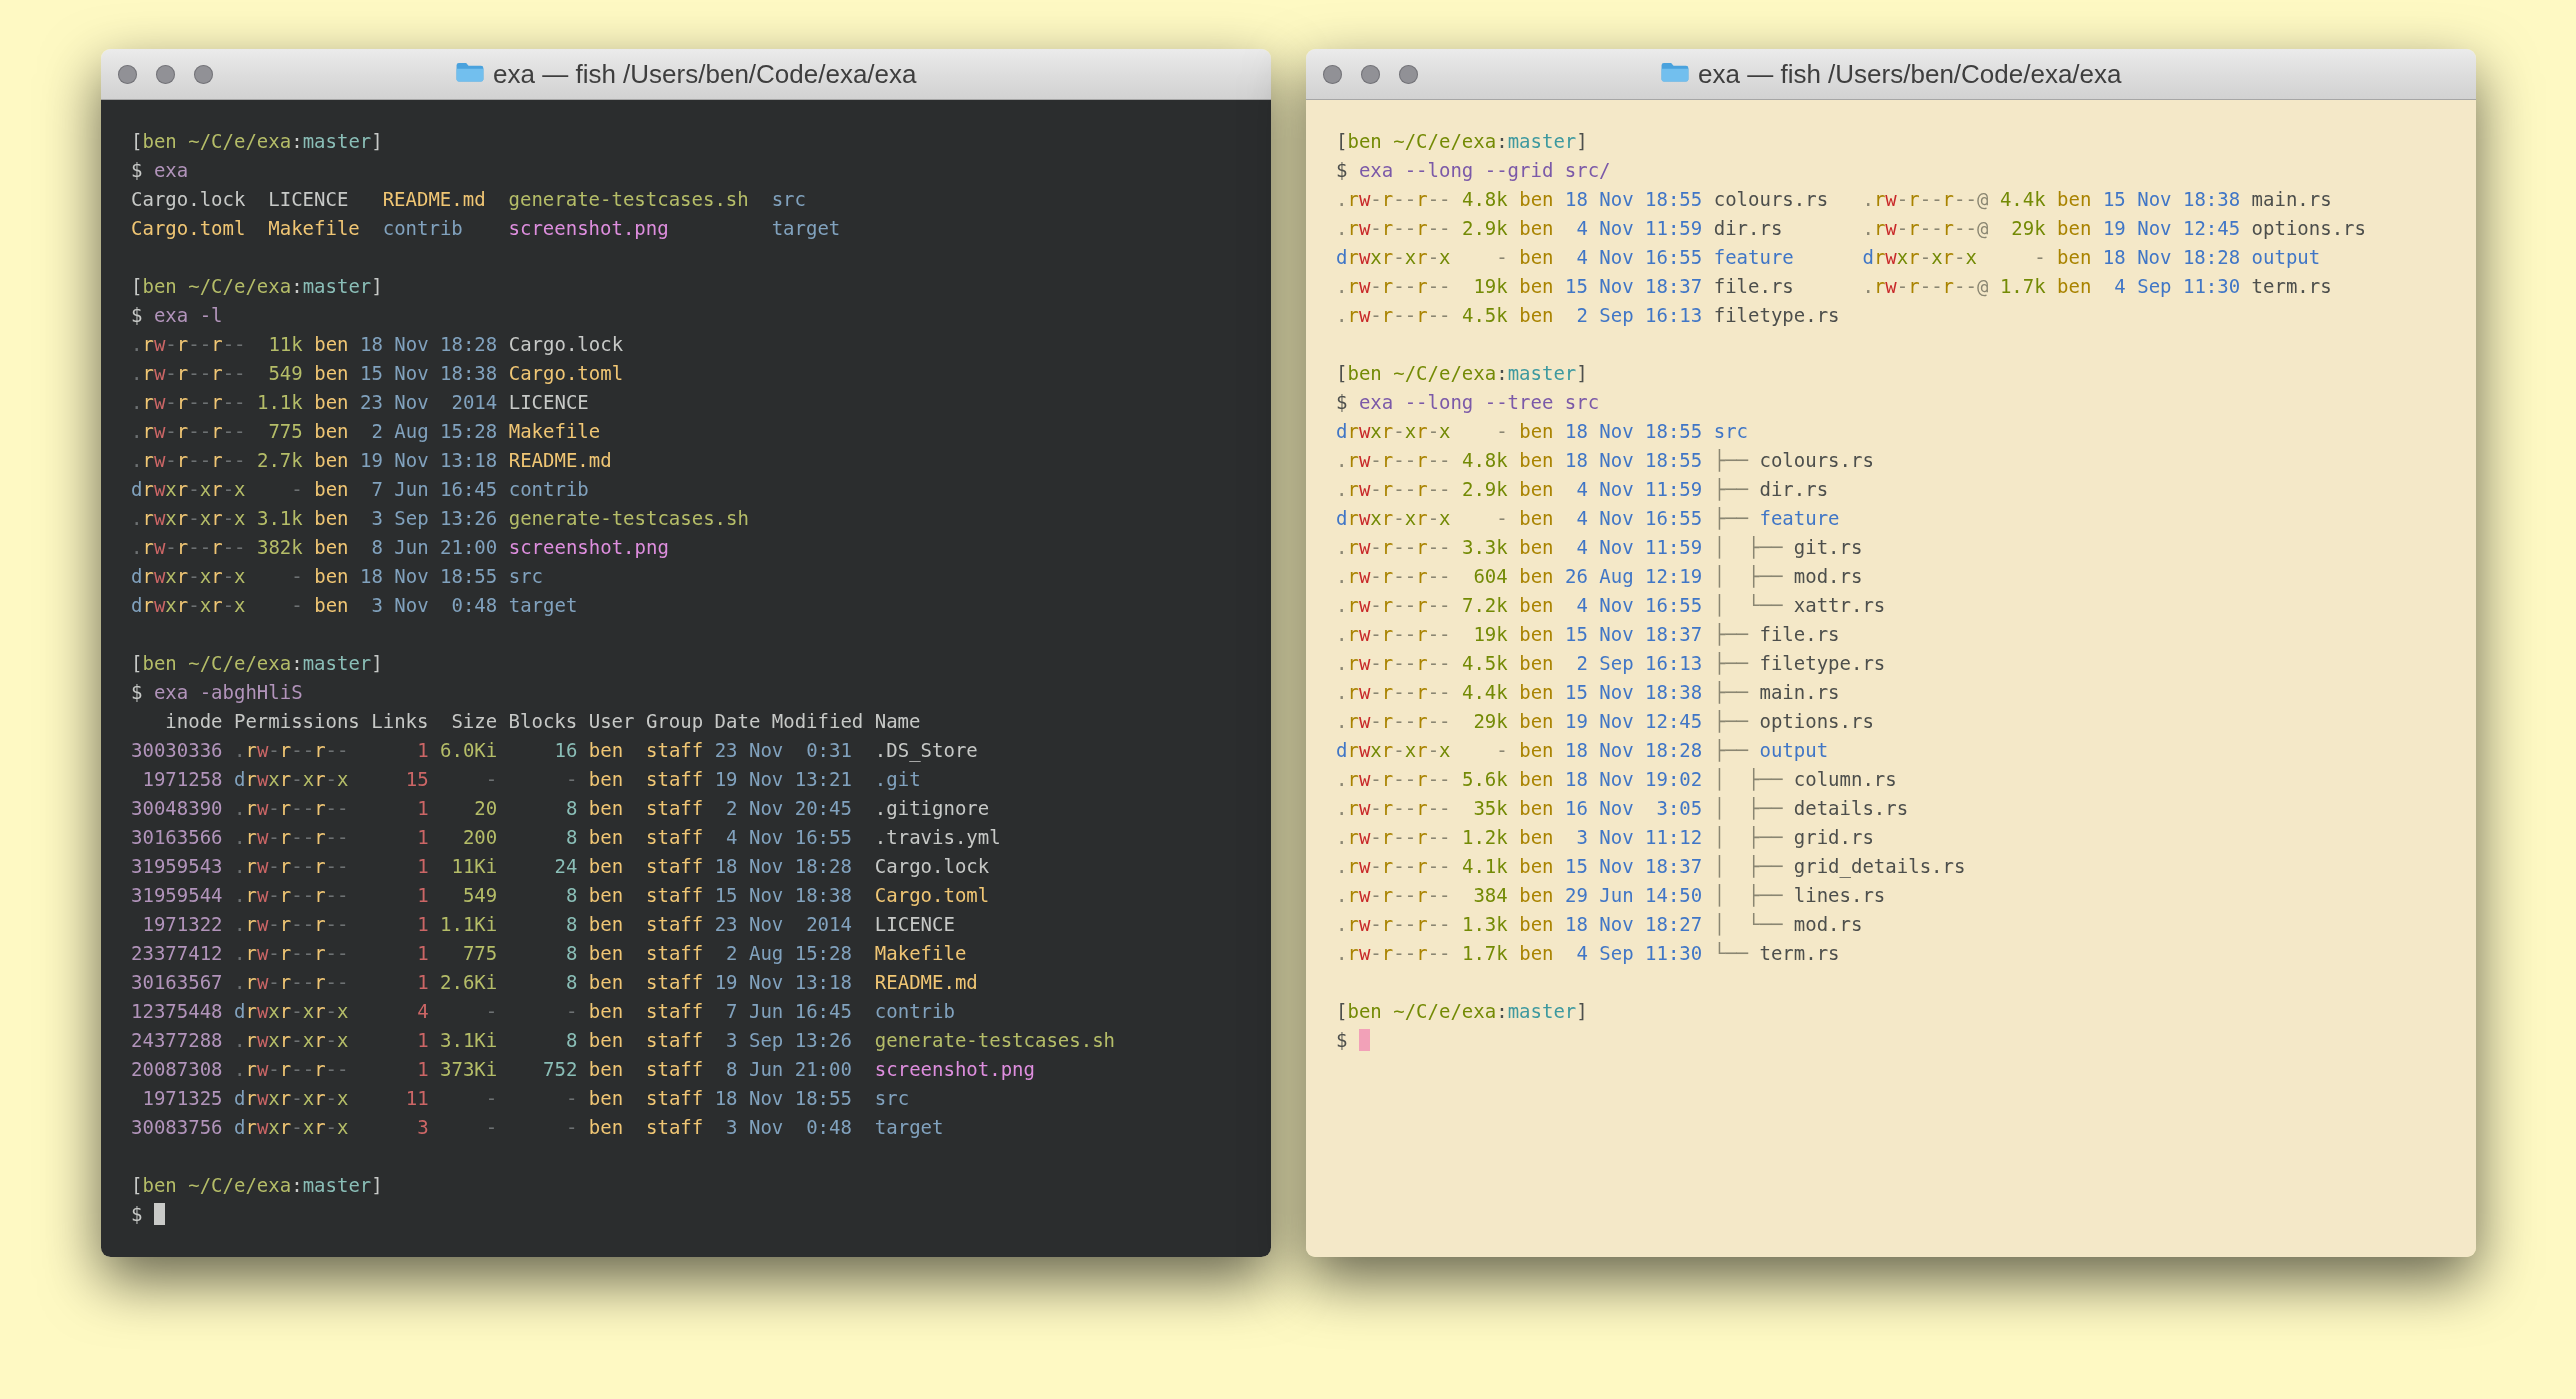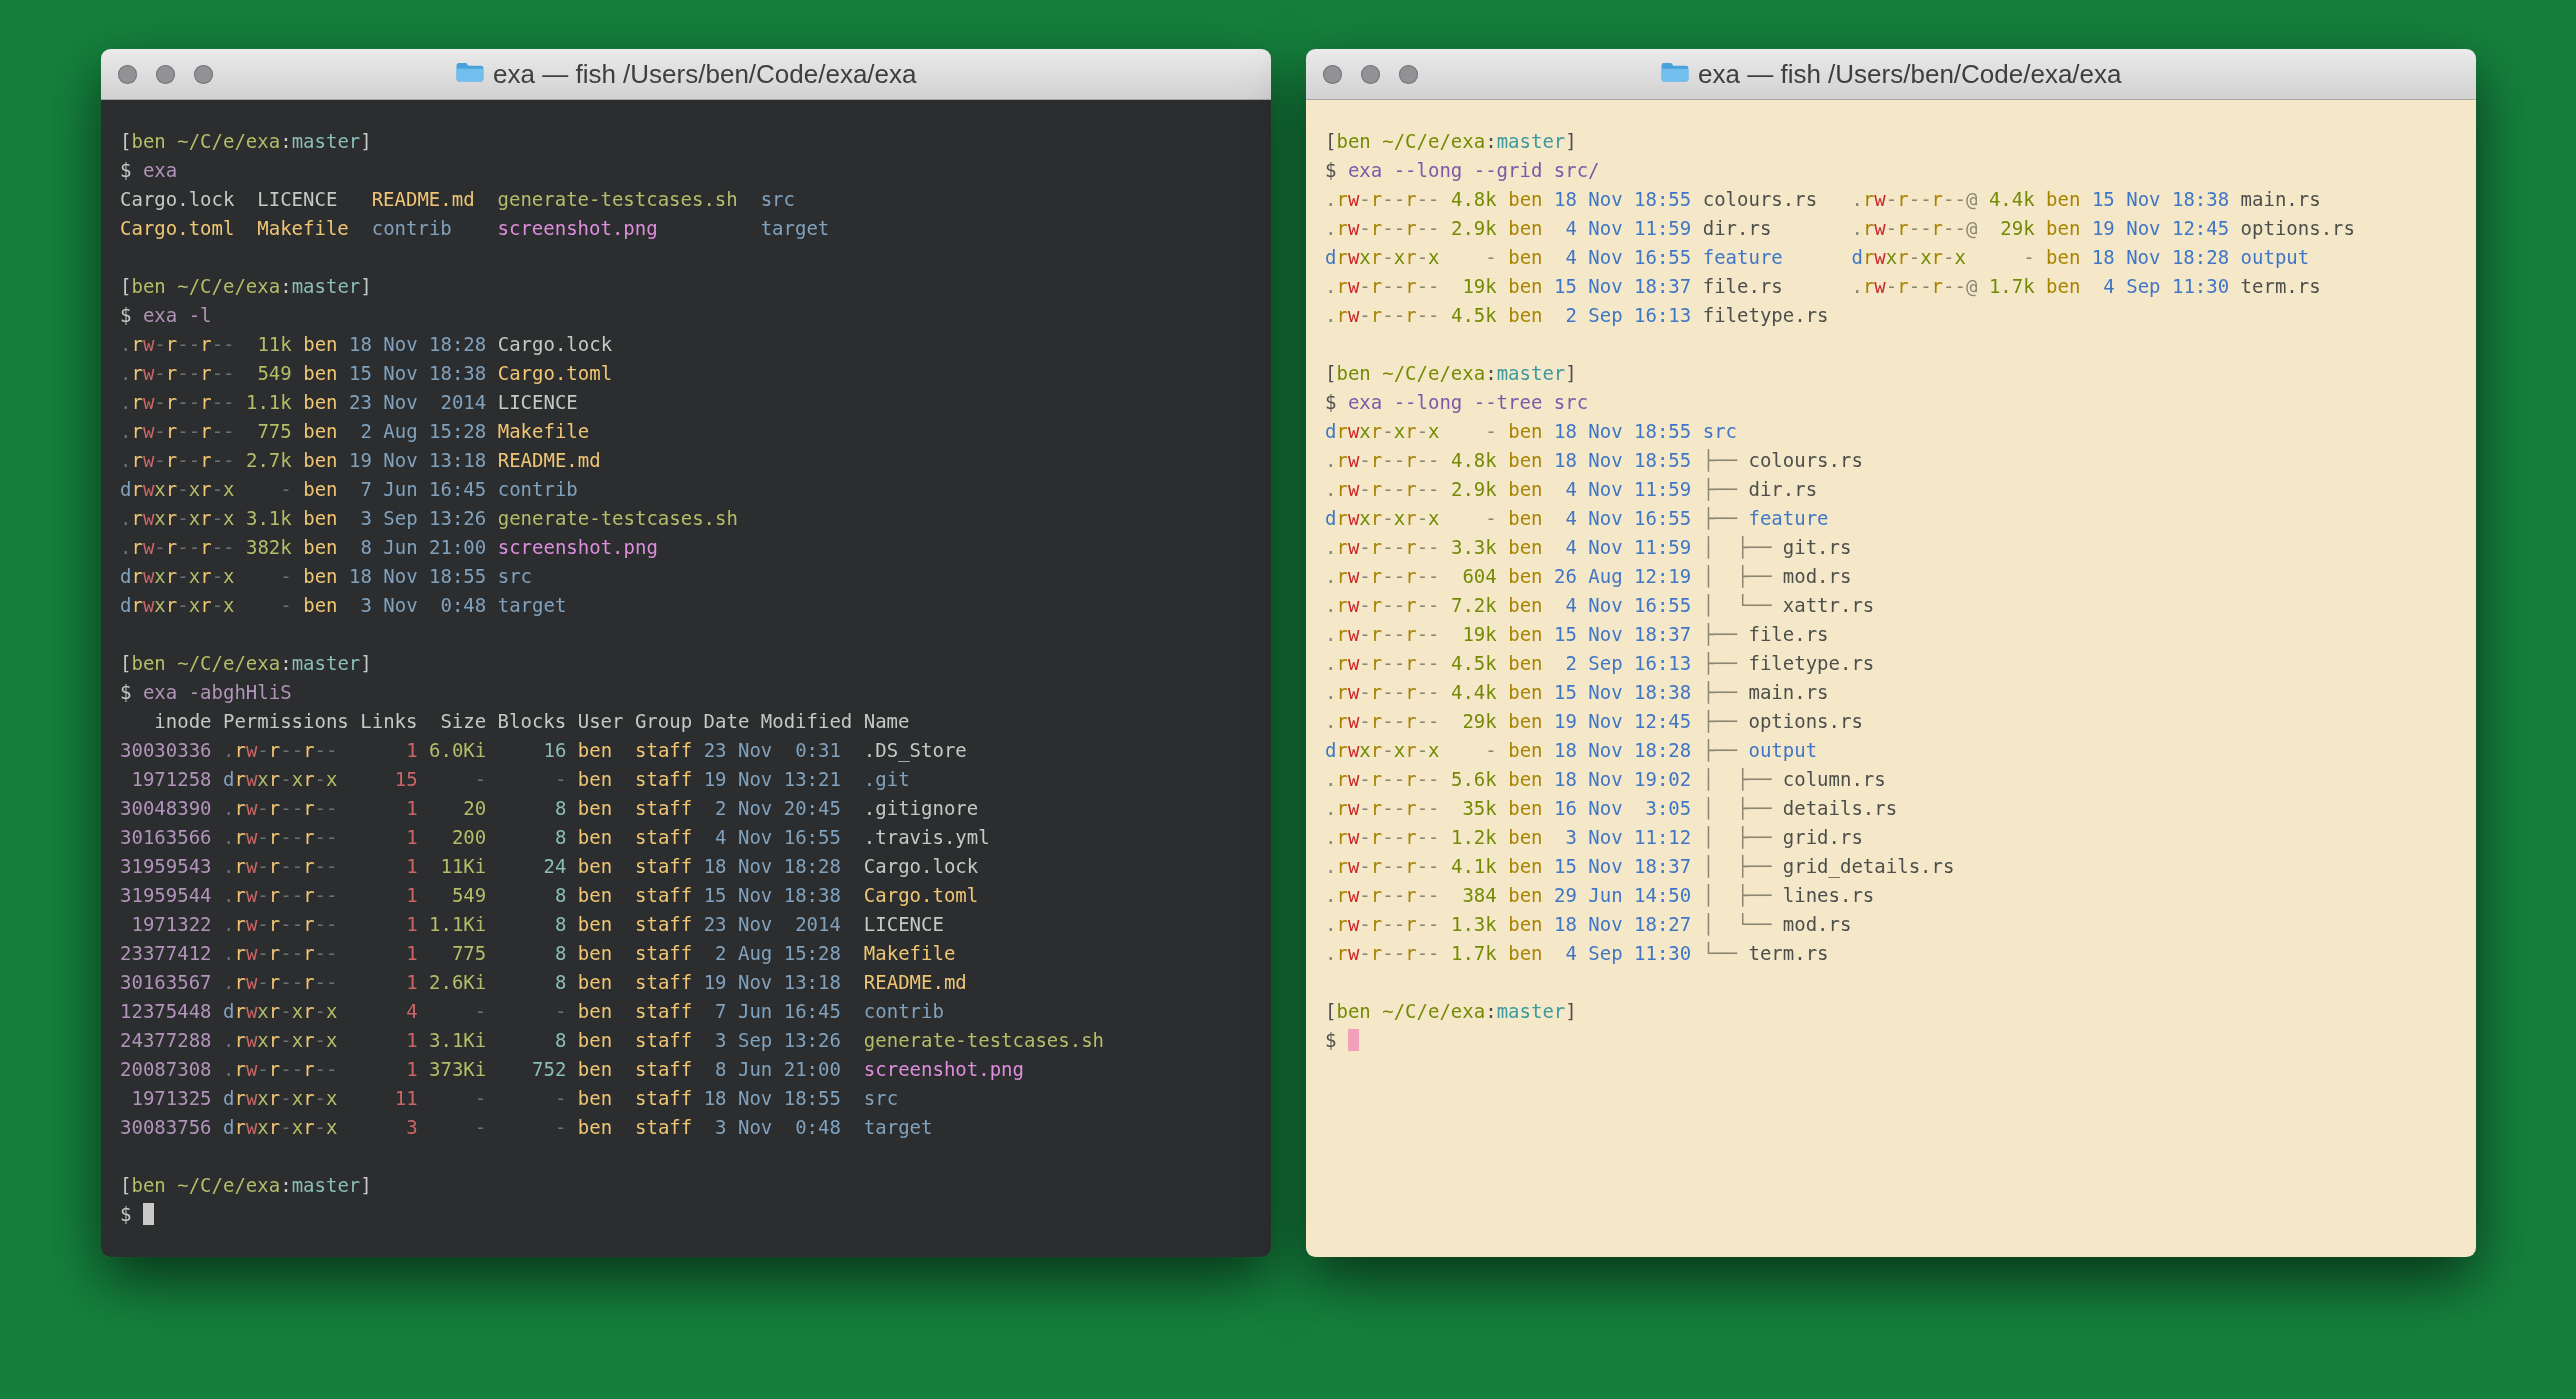--- a/index.html
+++ b/index.html
@@ -1,29 +1,29 @@
 <!DOCTYPE html>
 <html><head>
 <meta charset="utf-8">
 <style>
   html,body{margin:0;padding:0;background:#000;}
-  .desktop{position:relative;width:2576px;height:1400px;background:#15803d;overflow:hidden;}
+  .desktop{position:relative;width:2576px;height:1400px;background:#fef9c3;overflow:hidden;}
   .window{position:absolute;border-radius:9.6px;overflow:hidden;
           box-shadow:0 23px 58px rgba(0,0,0,.6),0 0 1px rgba(255,255,255,.25);}
   .window.left{left:101px;top:49px;width:1170px;height:1208px;}
   .window.right{left:1306px;top:49px;width:1170px;height:1208px;}
   .titlebar{height:50px;background:linear-gradient(180deg,#ebebeb 0%,#dcdcdc 55%,#d2d2d2 100%);
             border-bottom:1px solid #a6a6a6;position:relative;display:flex;align-items:center;}
   .traffic{display:flex;gap:19px;margin-left:17px;}
   .light{width:19px;height:19px;border-radius:50%;background:#919196;
          box-shadow:inset 0 0 0 1px rgba(90,90,95,.55);cursor:default;}
   .titlewrap{position:absolute;left:50%;top:50%;transform:translate(-50%,-50%);
              display:flex;align-items:center;gap:8.6px;white-space:nowrap;}
   .titletext{font-family:"Liberation Sans",sans-serif;font-size:26px;color:#3e3e3e;}
-  .term{height:1158px;padding:27px 19px;box-sizing:border-box;background:var(--bg);
+  .term{height:1158px;padding:27px 30px;box-sizing:border-box;background:var(--bg);
         font-family:"DejaVu Sans Mono",monospace;font-size:19px;line-height:29px;
         white-space:pre;cursor:text;}
   .line{height:29px;}
   .s-fg{color:var(--fg);}   .s-dim{color:var(--dim);}
   .s-grn{color:var(--grn);} .s-teal{color:var(--teal);}
   .s-pur{color:var(--pur);margin-top:33px;} .s-gold{color:var(--gold);}
   .s-red{color:var(--red);} .s-blu{color:var(--blu);}
   .s-mag{color:var(--mag);text-align:right;}
   .s-cur{background:var(--cur);color:var(--cur);}
   .ul{text-decoration-thickness:1.9px;text-underline-offset:3.8px;text-align:center;}

